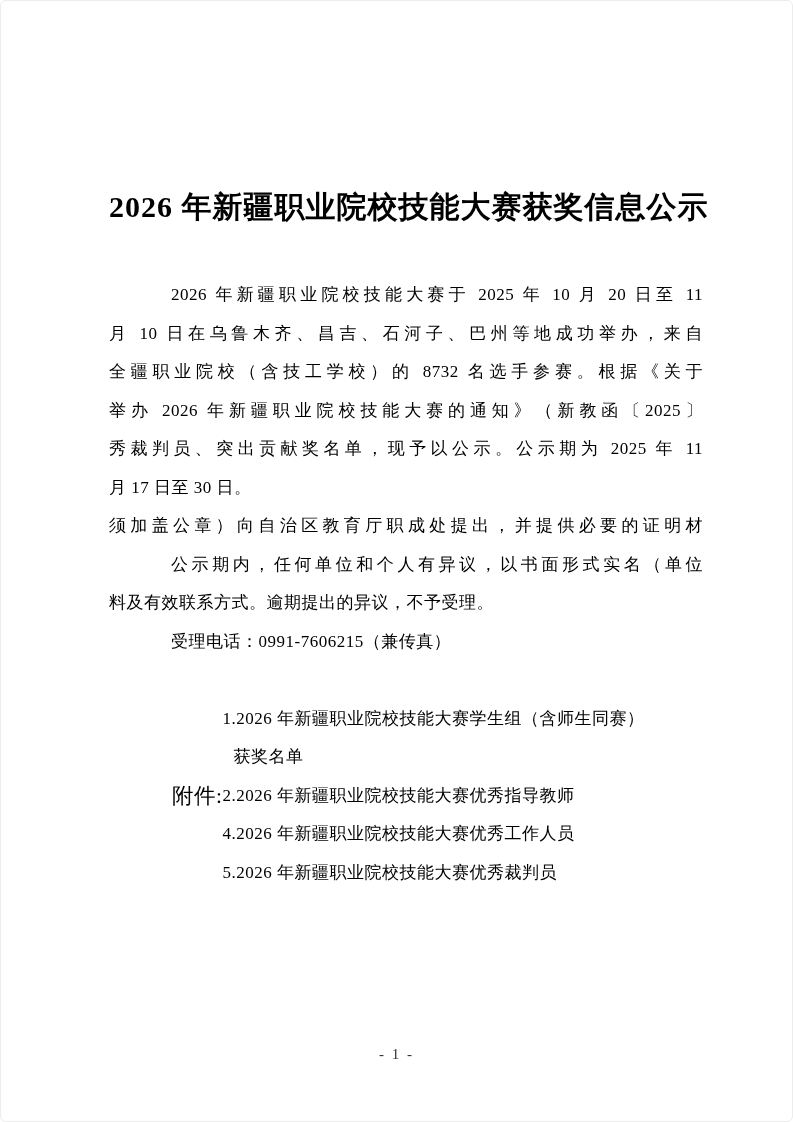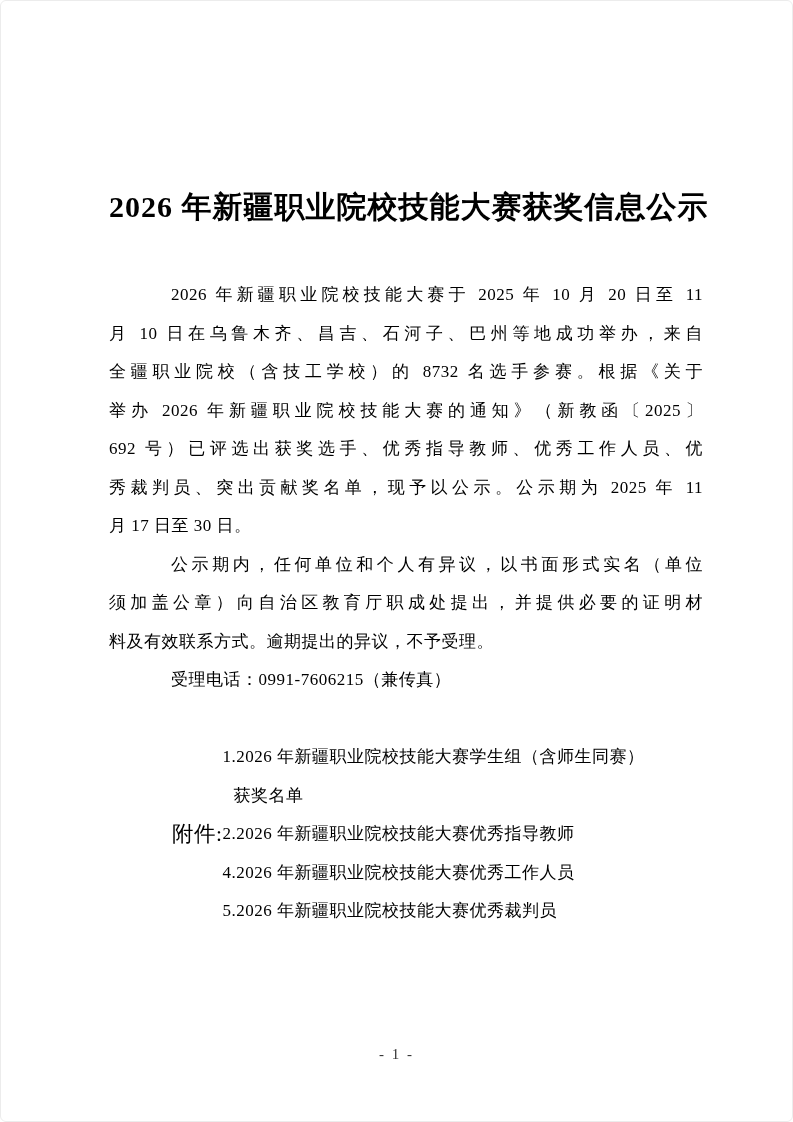--- a/index.html
+++ b/index.html
@@ -86,28 +86,27 @@
 
   <div class="doc-title">2026 年新疆职业院校技能大赛获奖信息公示</div>
 
   <div class="body-block">
 
     <div>
       <div class="line jl ind">2026 年新疆职业院校技能大赛于 2025 年 10 月 20 日至 11</div>
       <div class="line jl">月 10 日在乌鲁木齐、昌吉、石河子、巴州等地成功举办，来自</div>
       <div class="line jl">全疆职业院校（含技工学校）的 8732 名选手参赛。根据《关于</div>
       <div class="line jl">举办 2026 年新疆职业院校技能大赛的通知》（新教函〔2025〕</div>
-      <div class="line jl">692 号）已评选出获奖选手、优秀指导教师、优秀工作人员、优</div>
       <div class="line jl">秀裁判员、突出贡献奖名单，现予以公示。公示期为 2025 年 11</div>
       <div class="line">月 17 日至 30 日。</div>
     </div>
 
     <div>
+      <div class="line jl">须加盖公章）向自治区教育厅职成处提出，并提供必要的证明材</div>
       <div class="line jl ind">公示期内，任何单位和个人有异议，以书面形式实名（单位</div>
-      <div class="line jl">须加盖公章）向自治区教育厅职成处提出，并提供必要的证明材</div>
       <div class="line">料及有效联系方式。逾期提出的异议，不予受理。</div>
     </div>
 
     <div class="line ind">受理电话：0991-7606215（兼传真）</div>
 
   </div>
 
   <div class="attachments">
     <div class="att-label">附件:</div>
     <div class="att-items">

